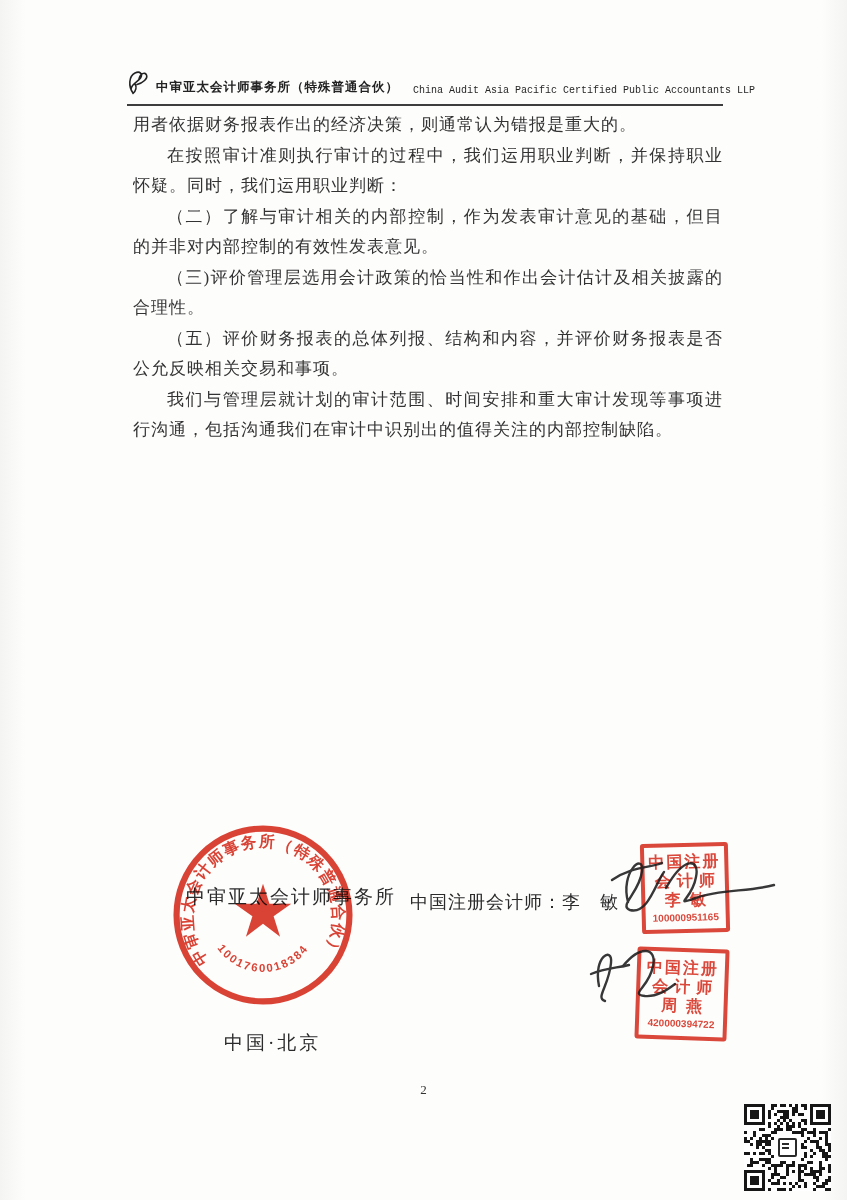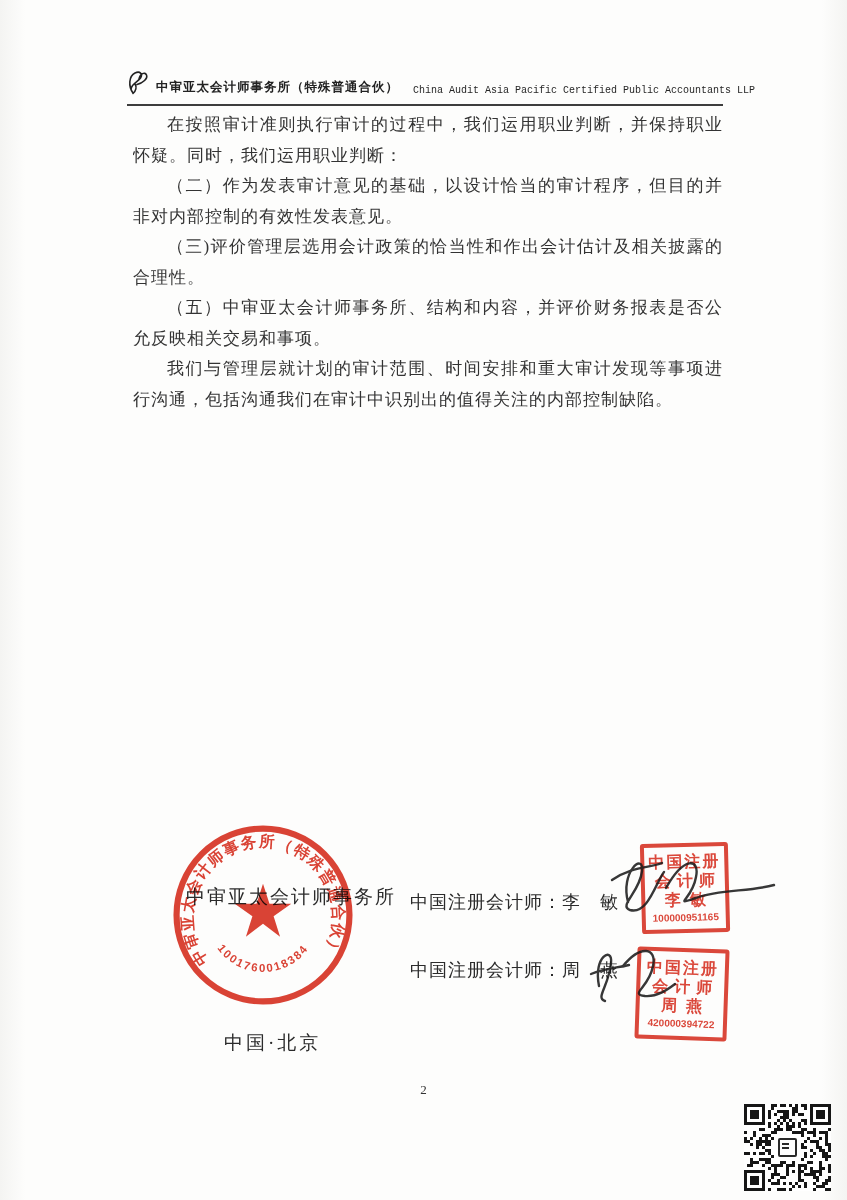--- a/index.html
+++ b/index.html
@@ -104,24 +104,25 @@
   <div class="header">
     <svg class="logo" viewBox="0 0 22 26">
       <path d="M6,23 C1,16 2,6 8,3 C13,0.5 16,4 13.5,8 C11,12 5,13 4,19 M12,9 C13,3.5 18,1.5 19.5,5 C21,8.5 16,13 10,14.5 M8,14 C10,17 9,21 6,23.5" fill="none" stroke="#222" stroke-width="1.6" stroke-linecap="round"></path>
     </svg>
     <span class="firm-cn">中审亚太会计师事务所（特殊普通合伙）</span>
     <span class="spacer"></span>
     <span class="firm-en">China Audit Asia Pacific Certified Public Accountants LLP</span>
   </div>
 
   <div class="body-text">
+    <p>用者依据财务报表作出的经济决策，则通常认为错报是重大的。</p>
     <p class="ind">在按照审计准则执行审计的过程中，我们运用职业判断，并保持职业怀疑。同时，我们运用职业判断：</p>
-    <p class="ind">（二）作为发表审计意见的基础，以设计恰当的审计程序，但目的并非对内部控制的有效性发表意见。</p>
+    <p class="ind">（二）了解与审计相关的内部控制，作为发表审计意见的基础，但目的并非对内部控制的有效性发表意见。</p>
     <p class="ind">（三)评价管理层选用会计政策的恰当性和作出会计估计及相关披露的合理性。</p>
-    <p class="ind">（五）中审亚太会计师事务所、结构和内容，并评价财务报表是否公允反映相关交易和事项。</p>
+    <p class="ind">（五）评价财务报表的总体列报、结构和内容，并评价财务报表是否公允反映相关交易和事项。</p>
     <p class="ind">我们与管理层就计划的审计范围、时间安排和重大审计发现等事项进行沟通，包括沟通我们在审计中识别出的值得关注的内部控制缺陷。</p>
   </div>
 
   <div class="firm-sig l1">中审亚太会计师事务所</div>
 
   <svg class="seal" viewBox="0 0 200 200">
     <defs>
       <path id="arcTop" d="M 42.5 148.5 A 74 74 0 1 1 157.5 148.5" fill="none"></path>
       <path id="arcBot" d="M 47 127 A 59 59 0 0 0 153 127" fill="none"></path>
     </defs>
@@ -130,23 +131,20 @@
       <textPath href="#arcTop">中审亚太会计师事务所（特殊普通合伙）</textPath>
     </text>
     <polygon fill="#d93425" transform="translate(69,64) scale(0.62)" points="50,5 61,39 98,39 68,60 79,95 50,73 21,95 32,60 2,39 39,39"></polygon>
     <text font-size="12" font-weight="bold" fill="#d93425" letter-spacing="2" text-anchor="middle" font-family="Liberation Sans, sans-serif">
       <textPath href="#arcBot" startOffset="50%">1001760018384</textPath>
     </text>
   </svg>
 
   <div class="cpa-row r1">
     <span>中国注册会计师：</span><span>李　敏</span>
-  </div>
-  <div class="cpa-row r2">
-    <span>中国注册会计师：</span><span>周　燕</span>
   </div>
 
   <div class="stamp s1">
     <span class="t1">中国注册</span>
     <span class="t2">会计师</span>
     <span class="t3">李敏</span>
     <span class="num">100000951165</span>
   </div>
   <div class="stamp s2">
     <span class="t1">中国注册</span>

